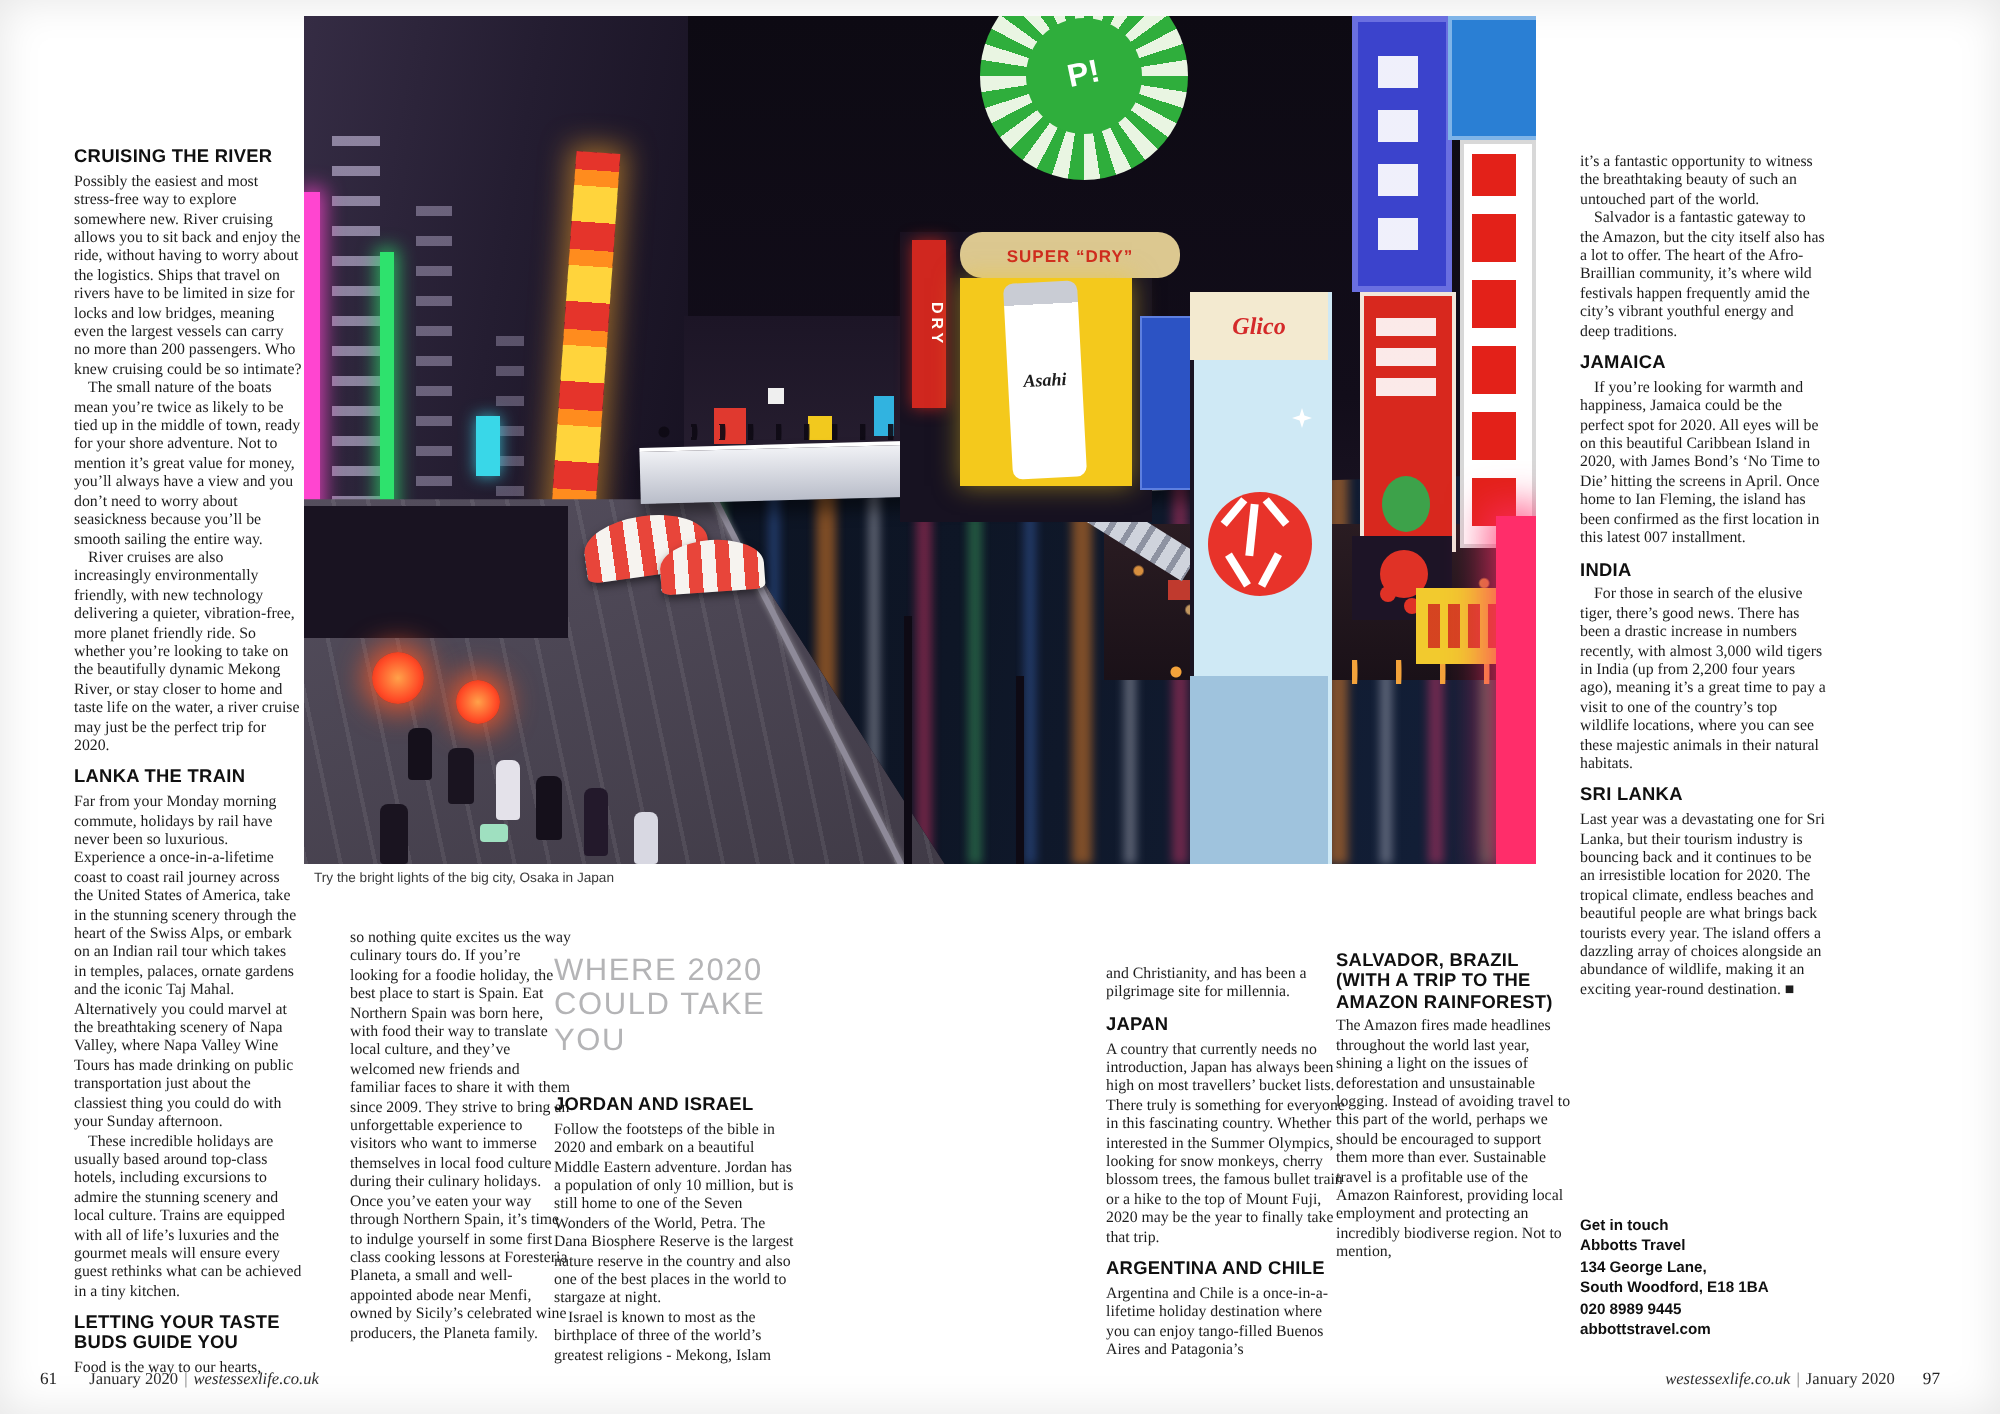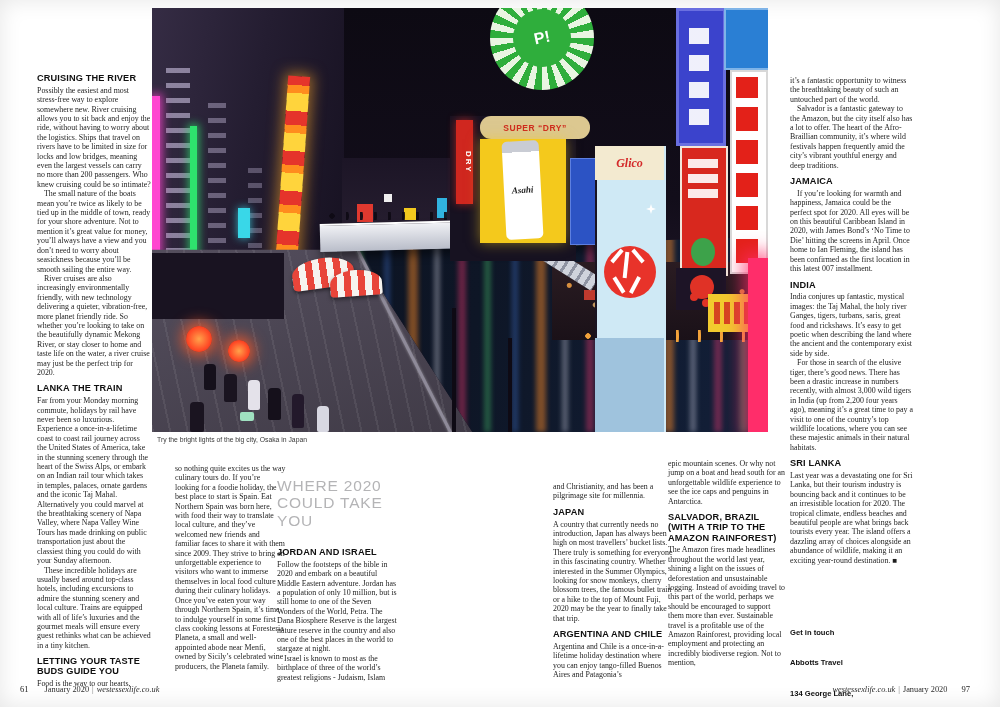--- a/index.html
+++ b/index.html
@@ -9,21 +9,21 @@
   
   .col{position:absolute;}
   .blk{margin:0;}
   .blk.heading{font-family:"Liberation Sans",sans-serif;font-weight:700;
                font-size:9.2px;line-height:10.3px;letter-spacing:.15px;color:#101010;
                margin:6px 0 2.5px;}
   .col .blk.heading:first-child{margin-top:16px;}
   .blk.para{font-size:7.9px;line-height:9.4px;color:#1d1d1d;}
   .blk.para.indent{text-indent:7px;}
   .blk.contact{font-family:"Liberation Sans",sans-serif;font-weight:700;
-               font-size:7.6px;line-height:10.4px;color:#101010;margin-top:20px;}
+               font-size:7.6px;line-height:10.4px;color:#101010;}
   .display-heading{position:absolute;left:277px;top:477px;width:140px;
                    font-family:"Liberation Sans",sans-serif;font-weight:400;
                    font-size:15.5px;line-height:17.4px;letter-spacing:.8px;
                    color:#b4b4b6;white-space:pre-line;}
   .caption{position:absolute;left:157px;top:436px;
            font-family:"Liberation Sans",sans-serif;font-size:6.8px;color:#3a3a3a;}
   .footer{position:absolute;bottom:13px;font-size:8.3px;color:#2d2d2d;display:flex;align-items:baseline;}
   .footer .pgnum{font-size:8.6px;color:#222;}
   .footer-left{left:20px;}
   .footer-left .pgnum{margin-right:16px;}
@@ -300,44 +300,42 @@
       <div class="blk para">so nothing quite excites us the way culinary tours do. If you’re looking for a foodie holiday, the best place to start is Spain. Eat Northern Spain was born here, with food their way to translate local culture, and they’ve welcomed new friends and familiar faces to share it with them since 2009. They strive to bring an unforgettable experience to visitors who want to immerse themselves in local food culture during their culinary holidays. Once you’ve eaten your way through Northern Spain, it’s time to indulge yourself in some first class cooking lessons at Foresteria Planeta, a small and well-appointed abode near Menfi, owned by Sicily’s celebrated wine producers, the Planeta family.</div>
     </div>
 
   <div class="display-heading">WHERE 2020
 COULD TAKE
 YOU</div>
 
   <div class="col" id="col3" style="left:277px;top:531px;width:121px;">
       <div class="blk heading">JORDAN AND ISRAEL</div>
       <div class="blk para">Follow the footsteps of the bible in 2020 and embark on a beautiful Middle Eastern adventure. Jordan has a population of only 10 million, but is still home to one of the Seven Wonders of the World, Petra. The Dana Biosphere Reserve is the largest nature reserve in the country and also one of the best places in the world to stargaze at night.</div>
-      <div class="blk para indent">Israel is known to most as the birthplace of three of the world’s greatest religions - Judaism, Islam</div>
+      <div class="blk para indent">Israel is known to most as the birthplace of three of the world’s greatest religions - Mekong, Islam</div>
     </div>
 
   <div class="col" id="col4" style="left:553px;top:482px;width:120px;">
       <div class="blk para">and Christianity, and has been a pilgrimage site for millennia.</div>
       <div class="blk heading">JAPAN</div>
       <div class="blk para">A country that currently needs no introduction, Japan has always been high on most travellers’ bucket lists. There truly is something for everyone in this fascinating country. Whether interested in the Summer Olympics, looking for snow monkeys, cherry blossom trees, the famous bullet train or a hike to the top of Mount Fuji, 2020 may be the year to finally take that trip.</div>
       <div class="blk heading">ARGENTINA AND CHILE</div>
       <div class="blk para">Argentina and Chile is  a once-in-a-lifetime holiday destination where you can enjoy tango-filled Buenos Aires and Patagonia’s</div>
     </div>
 
   <div class="col" id="col5" style="left:668px;top:459px;width:118px;">
-      <div class="blk para">epic mountain scenes. Or why not jump on a boat and head south for an unforgettable wildlife experience to see the ice caps and penguins in Antarctica.</div>
       <div class="blk heading">SALVADOR, BRAZIL (WITH A TRIP TO THE AMAZON RAINFOREST)</div>
       <div class="blk para">The Amazon fires made headlines throughout the world last year, shining a light on the issues of deforestation and unsustainable logging. Instead of avoiding travel to this part of the world, perhaps we should be encouraged to support them more than ever. Sustainable travel is a profitable use of the Amazon Rainforest, providing local employment and protecting an incredibly biodiverse region. Not to mention,</div>
     </div>
 
   <div class="col" id="col6" style="left:790px;top:60px;width:123px;margin-top:16px;">
       <div class="blk para">it’s a fantastic opportunity to witness the breathtaking beauty of such an untouched part of the world.</div>
       <div class="blk para indent">Salvador is a fantastic gateway to the Amazon, but the city itself also has a lot to offer. The heart of the Afro-Braillian community, it’s where wild festivals happen frequently amid the city’s vibrant youthful energy and deep traditions.</div>
       <div class="blk heading">JAMAICA</div>
       <div class="blk para indent">If you’re looking for warmth and happiness, Jamaica could be the perfect spot for 2020. All eyes will be on this beautiful Caribbean Island in 2020, with James Bond’s ‘No Time to Die’ hitting the screens in April. Once home to Ian Fleming, the island has been confirmed as the first location in this latest 007 installment.</div>
       <div class="blk heading">INDIA</div>
-      <div class="blk para">India conjures up fantastic, mystical images: the Taj Mahal, the holy river Ganges, tigers, turbans, saris, great food and rickshaws. It’s easy to get poetic when describing the land where the ancient and the contemporary exist side by side.</div>
       <div class="blk para indent">For those in search of the elusive tiger, there’s good news. There has been a drastic increase in numbers recently, with almost 3,000 wild tigers in India (up from 2,200 four years ago), meaning it’s a great time to pay a visit to one of the country’s top wildlife locations, where you can see these majestic animals in their natural habitats.</div>
       <div class="blk heading">SRI LANKA</div>
       <div class="blk para">Last year was a devastating one for Sri Lanka, but their tourism industry is bouncing back and it continues to be an irresistible location for 2020. The tropical climate, endless beaches and beautiful people are what brings back tourists every year. The island offers a dazzling array of choices alongside an abundance of wildlife, making it an exciting year-round destination. ■</div>
     </div>
 
   <div class="col" id="contact" style="left:790px;top:608px;width:123px;">
       <div class="blk contact">Get in touch</div>
       <div class="blk contact">Abbotts Travel</div>
       <div class="blk contact">134 George Lane,</div>
       <div class="blk contact">South Woodford, E18 1BA</div>

